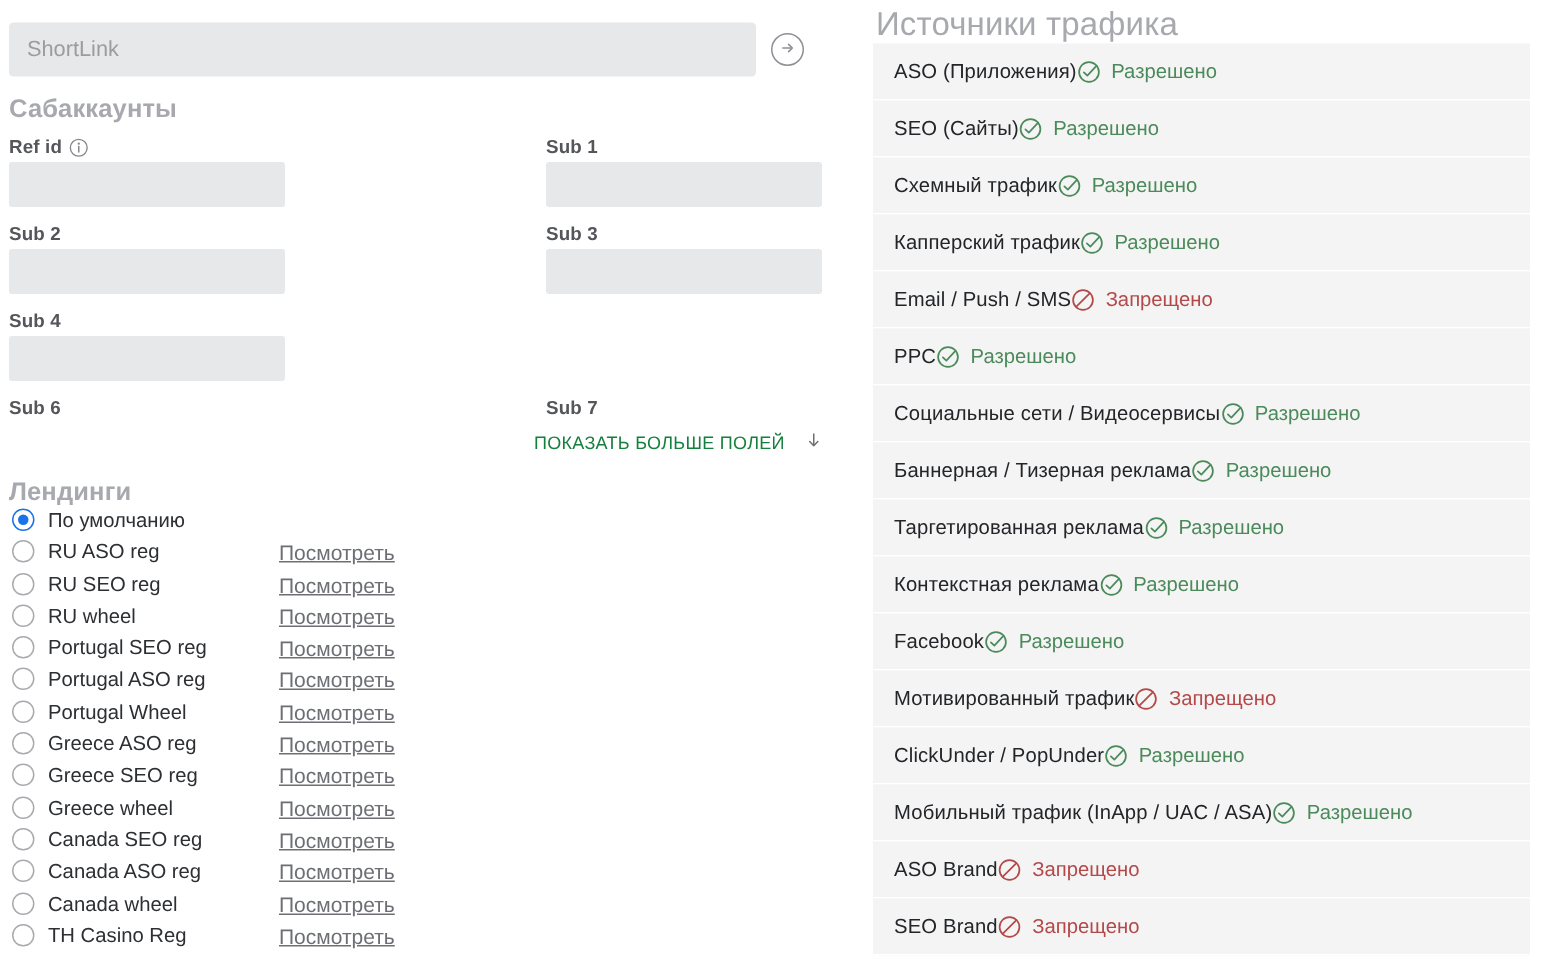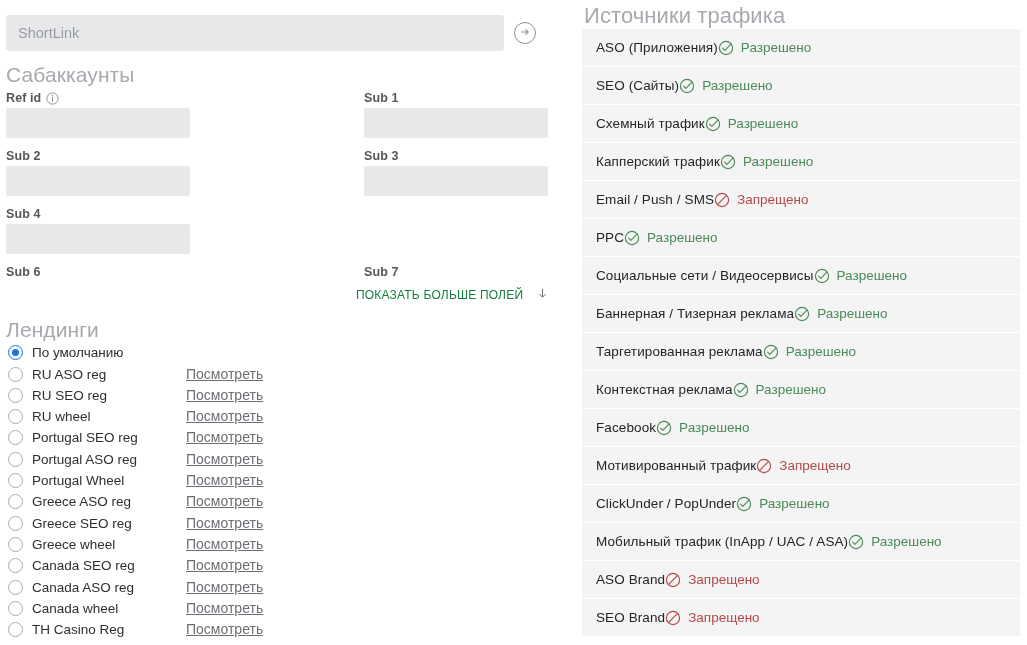--- a/index.html
+++ b/index.html
@@ -43,22 +43,22 @@
     display: flex; align-items: center; justify-content: center;
     background: transparent;
     cursor: pointer;
     flex: 0 0 auto;
     padding: 0;
   }
 
   
   .sect-head {
     position: absolute;
-    font-size: 21px;
-    font-weight: 400;
+    font-size: 17px;
+    font-weight: 700;
     color: #a7a9ae;
     letter-spacing: 0.1px;
   }
   #h-sub { left: 6px; top: 63px; }
   #h-land { left: 6px; top: 318px; }
 
   
   .sub-grid {
     position: absolute; left: 0; top: 88px;
     width: 560px;
@@ -101,21 +101,21 @@
     white-space: nowrap;
     text-align: right;
   }
 
   
   .land-list {
     position: absolute; left: 0; top: 339px;
     width: 300px;
   }
   .land-item {
-    display: flex; align-items: flex-end;
+    display: flex; align-items: flex-start;
     height: 21.3px;
     padding-left: 8px;
   }
   .radio {
     width: 15px; height: 15px;
     border: 1px solid #a9abaf;
     border-radius: 50%;
     flex: 0 0 auto;
     background: #fff;
     position: relative;

